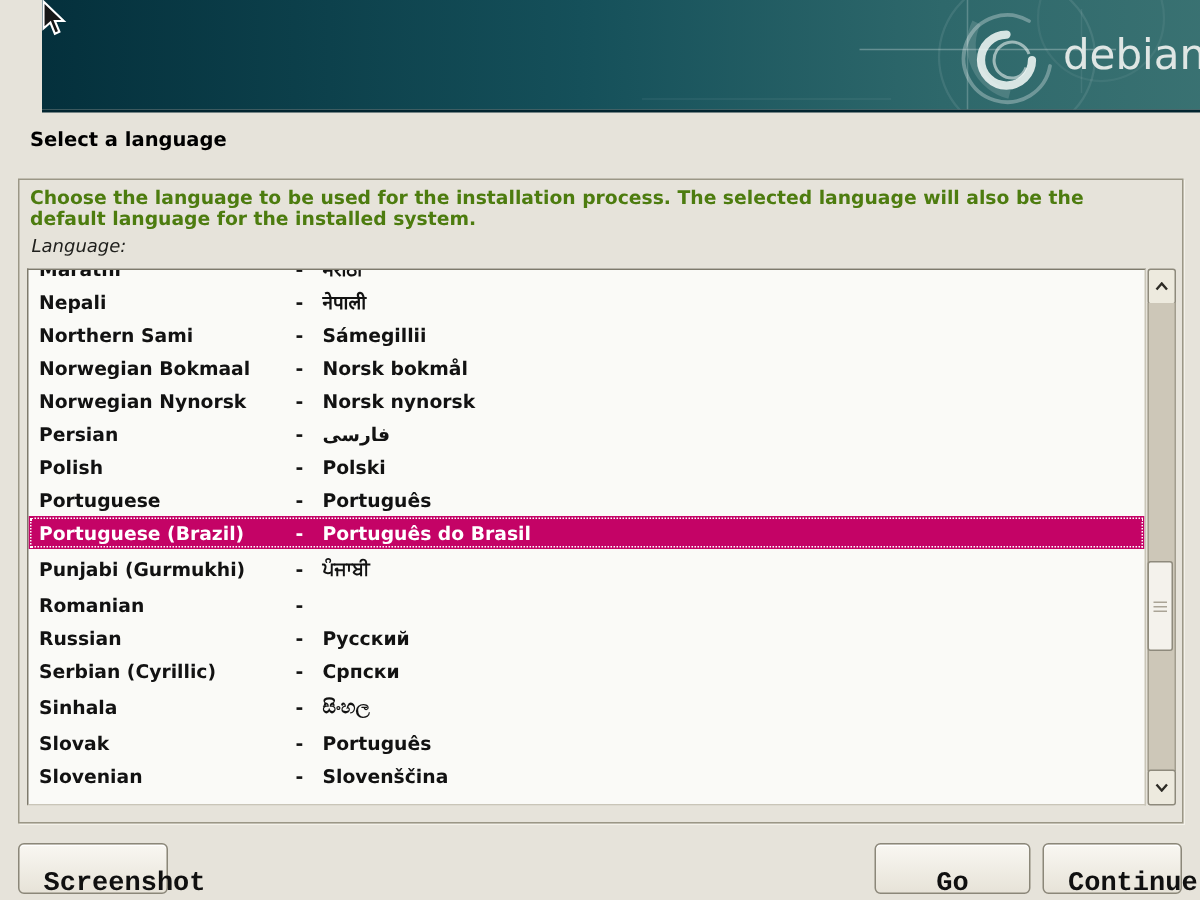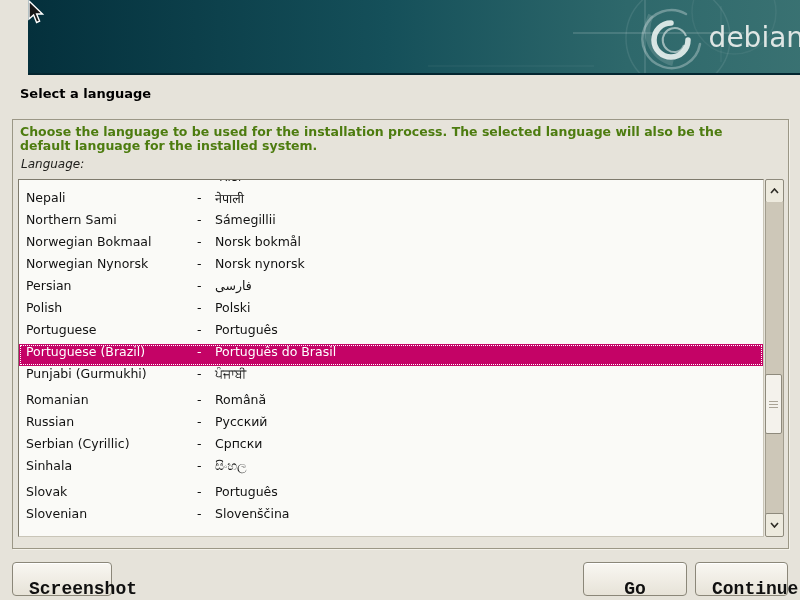--- a/index.html
+++ b/index.html
@@ -22,21 +22,21 @@
   
   .frame{position:absolute;left:12px;top:119px;width:775px;height:428px;
     border:1px solid #9b9786;box-shadow:1px 1px 0 #f4f2ea, inset 1px 1px 0 #f4f2ea00;}
   .instructions{position:absolute;left:7px;top:5px;width:745px;font-size:12.5px;font-weight:bold;color:#4d7c0f;line-height:13.5px;}
   .lang-label{position:absolute;left:8px;top:37px;font-size:12px;font-style:italic;color:#20201d;}
 
   
   .listwrap{position:absolute;left:5px;top:59px;width:766px;height:358px;}
   .list{position:absolute;left:0;top:0;right:20px;bottom:0;background:var(--list-bg,#fafaf7);
     border:1px solid;border-color:#7e7a6c #c9c5b8 #c9c5b8 #7e7a6c;overflow:hidden;}
-  .row{display:flex;height:22px;padding-left:7px;font-size:12.5px;font-weight:normal;color:#121212;cursor:default;}
+  .row{display:flex;align-items:center;height:22px;padding-left:7px;font-size:12.5px;font-weight:bold;color:#121212;cursor:default;}
   .row:first-child{margin-top:-12px;}
   .row.tall{height:26px;}
   .c-en{width:171px;flex:none;white-space:nowrap;}
   .c-dash{width:18px;flex:none;}
   .c-native{flex:1;white-space:nowrap;}
   .row.selected{background:var(--sel,#c40366);color:#ffffff;outline:1px dotted #ffffff;outline-offset:-2px;}
 
   
   .scrollbar{position:absolute;right:0;top:0;width:19px;height:100%;}
   .sb-btn{position:absolute;left:0;width:17px;height:22px;background:#edeade;border:1px solid #8e8a7c;border-radius:2px;
@@ -135,21 +135,20 @@
     <span class="c-native">Português do Brasil</span>
   </div>
           <div class="row tall">
     <span class="c-en">Punjabi (Gurmukhi)</span>
     <span class="c-dash">-</span>
     <span class="c-native">ਪੰਜਾਬੀ</span>
   </div>
           <div class="row">
     <span class="c-en">Romanian</span>
     <span class="c-dash">-</span>
-    <span class="c-native">Română</span>
   </div>
           <div class="row">
     <span class="c-en">Russian</span>
     <span class="c-dash">-</span>
     <span class="c-native">Русский</span>
   </div>
           <div class="row">
     <span class="c-en">Serbian (Cyrillic)</span>
     <span class="c-dash">-</span>
     <span class="c-native">Српски</span>

